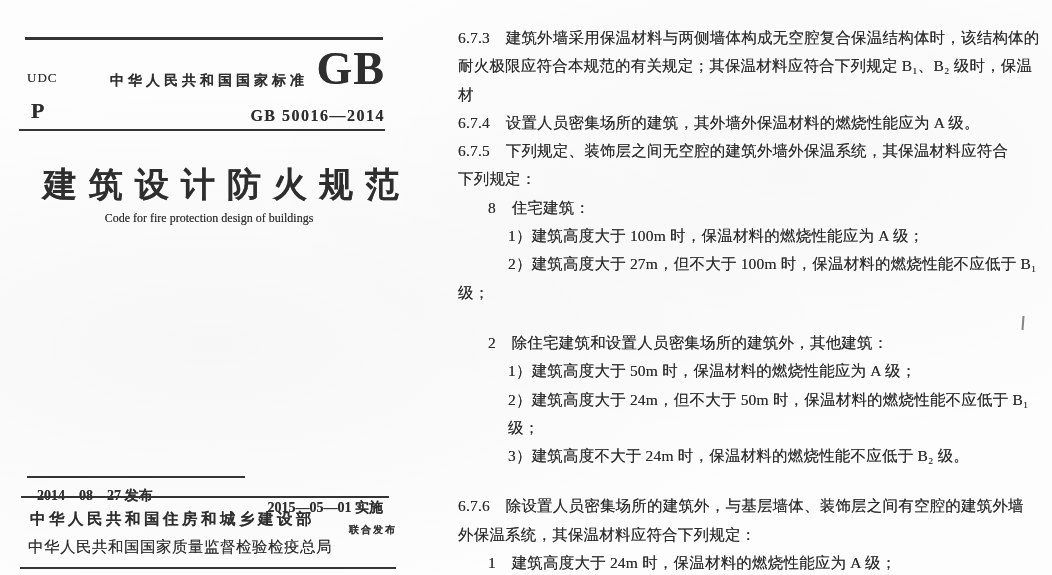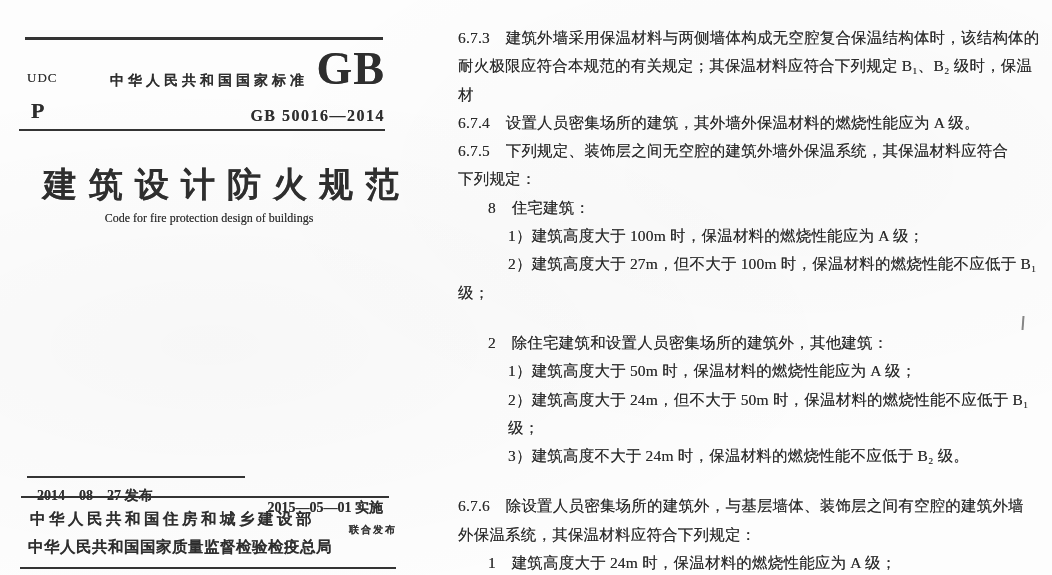--- a/index.html
+++ b/index.html
@@ -33,21 +33,21 @@
     letter-spacing:1.5px;font-weight:600;}
   .cover-title{position:absolute;left:12px;top:162px;width:100%;text-align:center;
     font-size:34px;font-weight:600;letter-spacing:12px;text-indent:12px;}
   .cover-subtitle{position:absolute;left:0;top:211px;width:100%;text-align:center;
     font-size:12px;}
   .issue-date{position:absolute;left:22px;top:479px;font-size:14px;font-weight:600;margin-top:8px;}
   .impl-date{position:absolute;right:20px;top:479px;font-size:14px;font-weight:600;margin-top:20px;}
   .publisher-1{position:absolute;left:15px;top:509px;font-size:15.5px;
     font-weight:700;letter-spacing:3.5px;}
   .publisher-2{position:absolute;left:13px;top:537px;font-size:15.5px;
-    font-weight:700;letter-spacing:0.5px;}
+    font-weight:400;letter-spacing:0.5px;}
   .joint-publish{position:absolute;right:6px;top:523px;font-size:10px;
     font-weight:600;letter-spacing:2px;}
   
   .page{position:absolute;left:458px;top:0;width:588px;height:492px;
     padding-top:24px;box-sizing:border-box;}
   .page .line{
     font-size:15.5px;line-height:28.3px;letter-spacing:0.2px;
     white-space:pre-wrap;color:#2b2b2b;
     text-shadow:0 0 0.6px rgba(45,45,45,0.65);
     font-weight:500;

